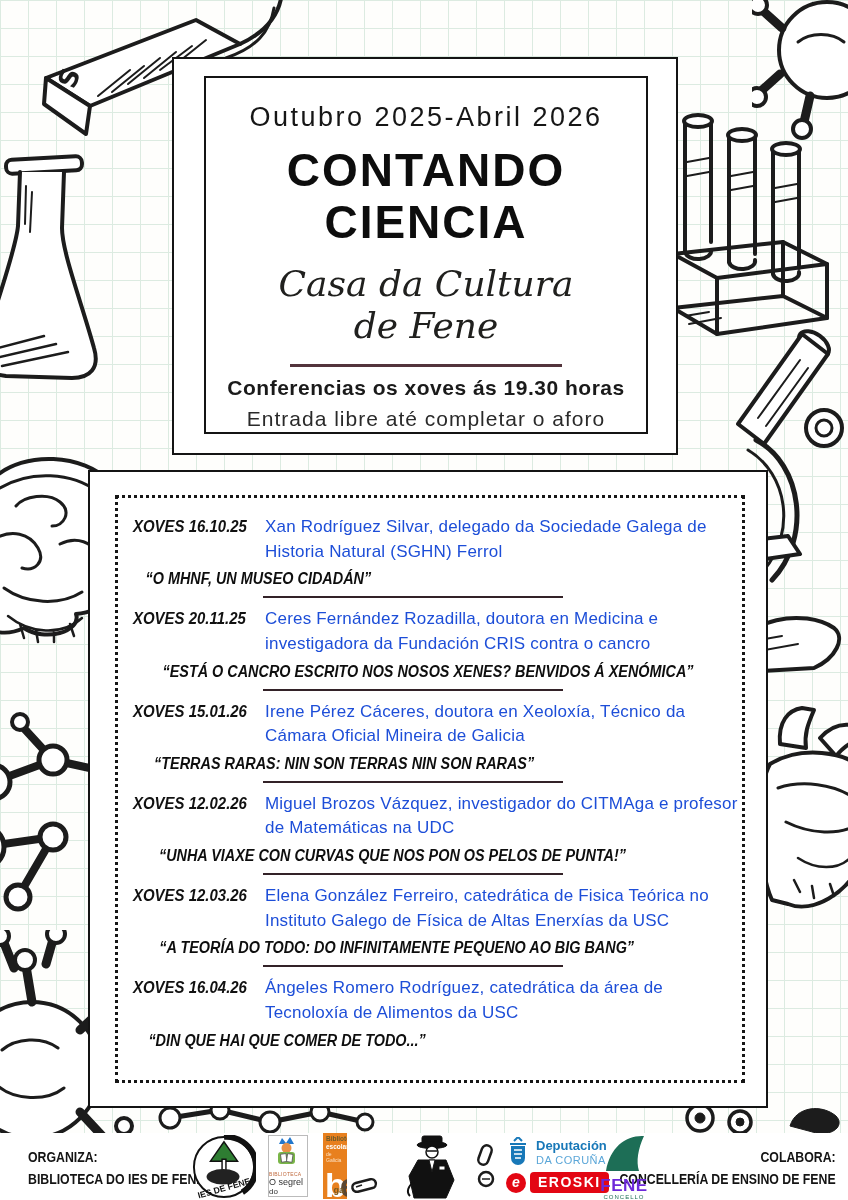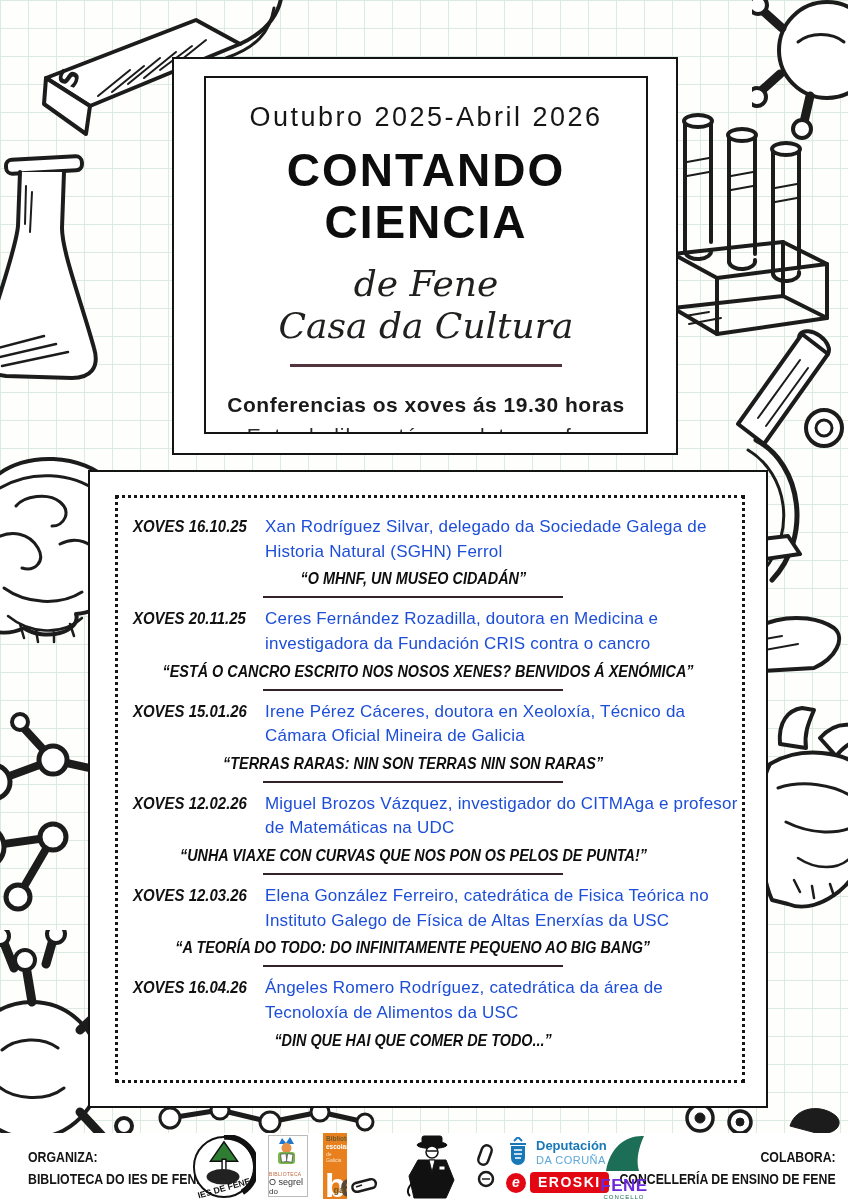--- a/index.html
+++ b/index.html
@@ -19,34 +19,34 @@
   .header-box{position:absolute;left:172px;top:57px;width:506px;height:398px;
     background:#fff;border:2px solid #141414;box-sizing:border-box;z-index:2;}
   .header-inner{position:absolute;left:30px;right:28px;top:17px;bottom:19px;
     border:2px solid #141414;text-align:center;overflow:hidden;}
   .date-range{margin-top:24px;font-size:27px;letter-spacing:2.5px;color:#161616;}
   .main-title{margin-top:12px;font-size:46px;font-weight:bold;letter-spacing:2px;
     line-height:1.13;color:#0d0d0d;}
   .venue-script{margin-top:14px;font-family:"DejaVu Serif",serif;font-style:italic;
     font-size:36px;line-height:1.18;color:#20201e;}
   .divider{width:272px;height:3px;background:#53343c;margin:16px auto 0;}
-  .sched-note{margin-top:26px;font-size:21px;font-weight:bold;letter-spacing:.5px;}
+  .sched-note{margin-top:9px;font-size:21px;font-weight:bold;letter-spacing:.5px;}
   .entry-note{margin-top:7px;font-size:21px;letter-spacing:1px;color:#2a2a2a;}
 
   
   .schedule-box{position:absolute;left:88px;top:470px;width:680px;height:638px;
     background:#fff;border:2px solid #141414;box-sizing:border-box;z-index:2;}
   .schedule-inner{position:absolute;left:25px;right:21px;top:23px;bottom:23px;
     border:3px dotted #161616;box-sizing:border-box;padding:17px 0 0 15px;overflow:hidden;}
   .event-row{display:flex;align-items:flex-start;}
   .event-date{flex:none;width:132px;padding-top:2px;}
   .event-date span{display:inline-block;transform:scaleX(.88);transform-origin:left center;
     font-weight:bold;font-style:italic;font-size:17px;white-space:nowrap;color:#111;}
   .event-speaker{width:500px;font-size:17px;line-height:1.45;letter-spacing:.2px;color:#1d4ed8;}
-  .talk-wrap{width:560px;text-align:center;margin-top:6px;}
+  .talk-wrap{width:560px;margin-top:6px;}
   .talk-title{display:inline-block;transform:scaleX(.9);transform-origin:center;
     font-weight:bold;font-style:italic;font-size:16px;white-space:nowrap;color:#0e0e0e;}
   .separator{width:300px;height:2px;background:#332228;margin:8px auto 9px;}
 
   
   .footer{position:absolute;left:0;bottom:0;width:848px;height:67px;background:#fff;z-index:3;}
   .credit{position:absolute;font-weight:bold;font-size:15px;line-height:1.45;color:#141414;}
   .credit div{transform:scaleX(.82);white-space:nowrap;}
   .organiza{left:28px;top:13px;text-align:left;}
   .organiza div{transform-origin:left center;}
@@ -228,22 +228,22 @@
   </div>
 
   <div class="header-box">
     <div class="header-inner">
       <div class="date-range">Outubro 2025-Abril 2026</div>
       <div class="main-title">
         <div>CONTANDO</div>
         <div>CIENCIA</div>
       </div>
       <div class="venue-script">
+        <div>Casa da Cultura</div>
         <div>de Fene</div>
-        <div>Casa da Cultura</div>
       </div>
       <div class="divider"></div>
       <div class="sched-note">Conferencias os xoves ás 19.30 horas</div>
       <div class="entry-note">Entrada libre até completar o aforo</div>
     </div>
   </div>
 
   <div class="schedule-box">
     <div class="schedule-inner">
 

